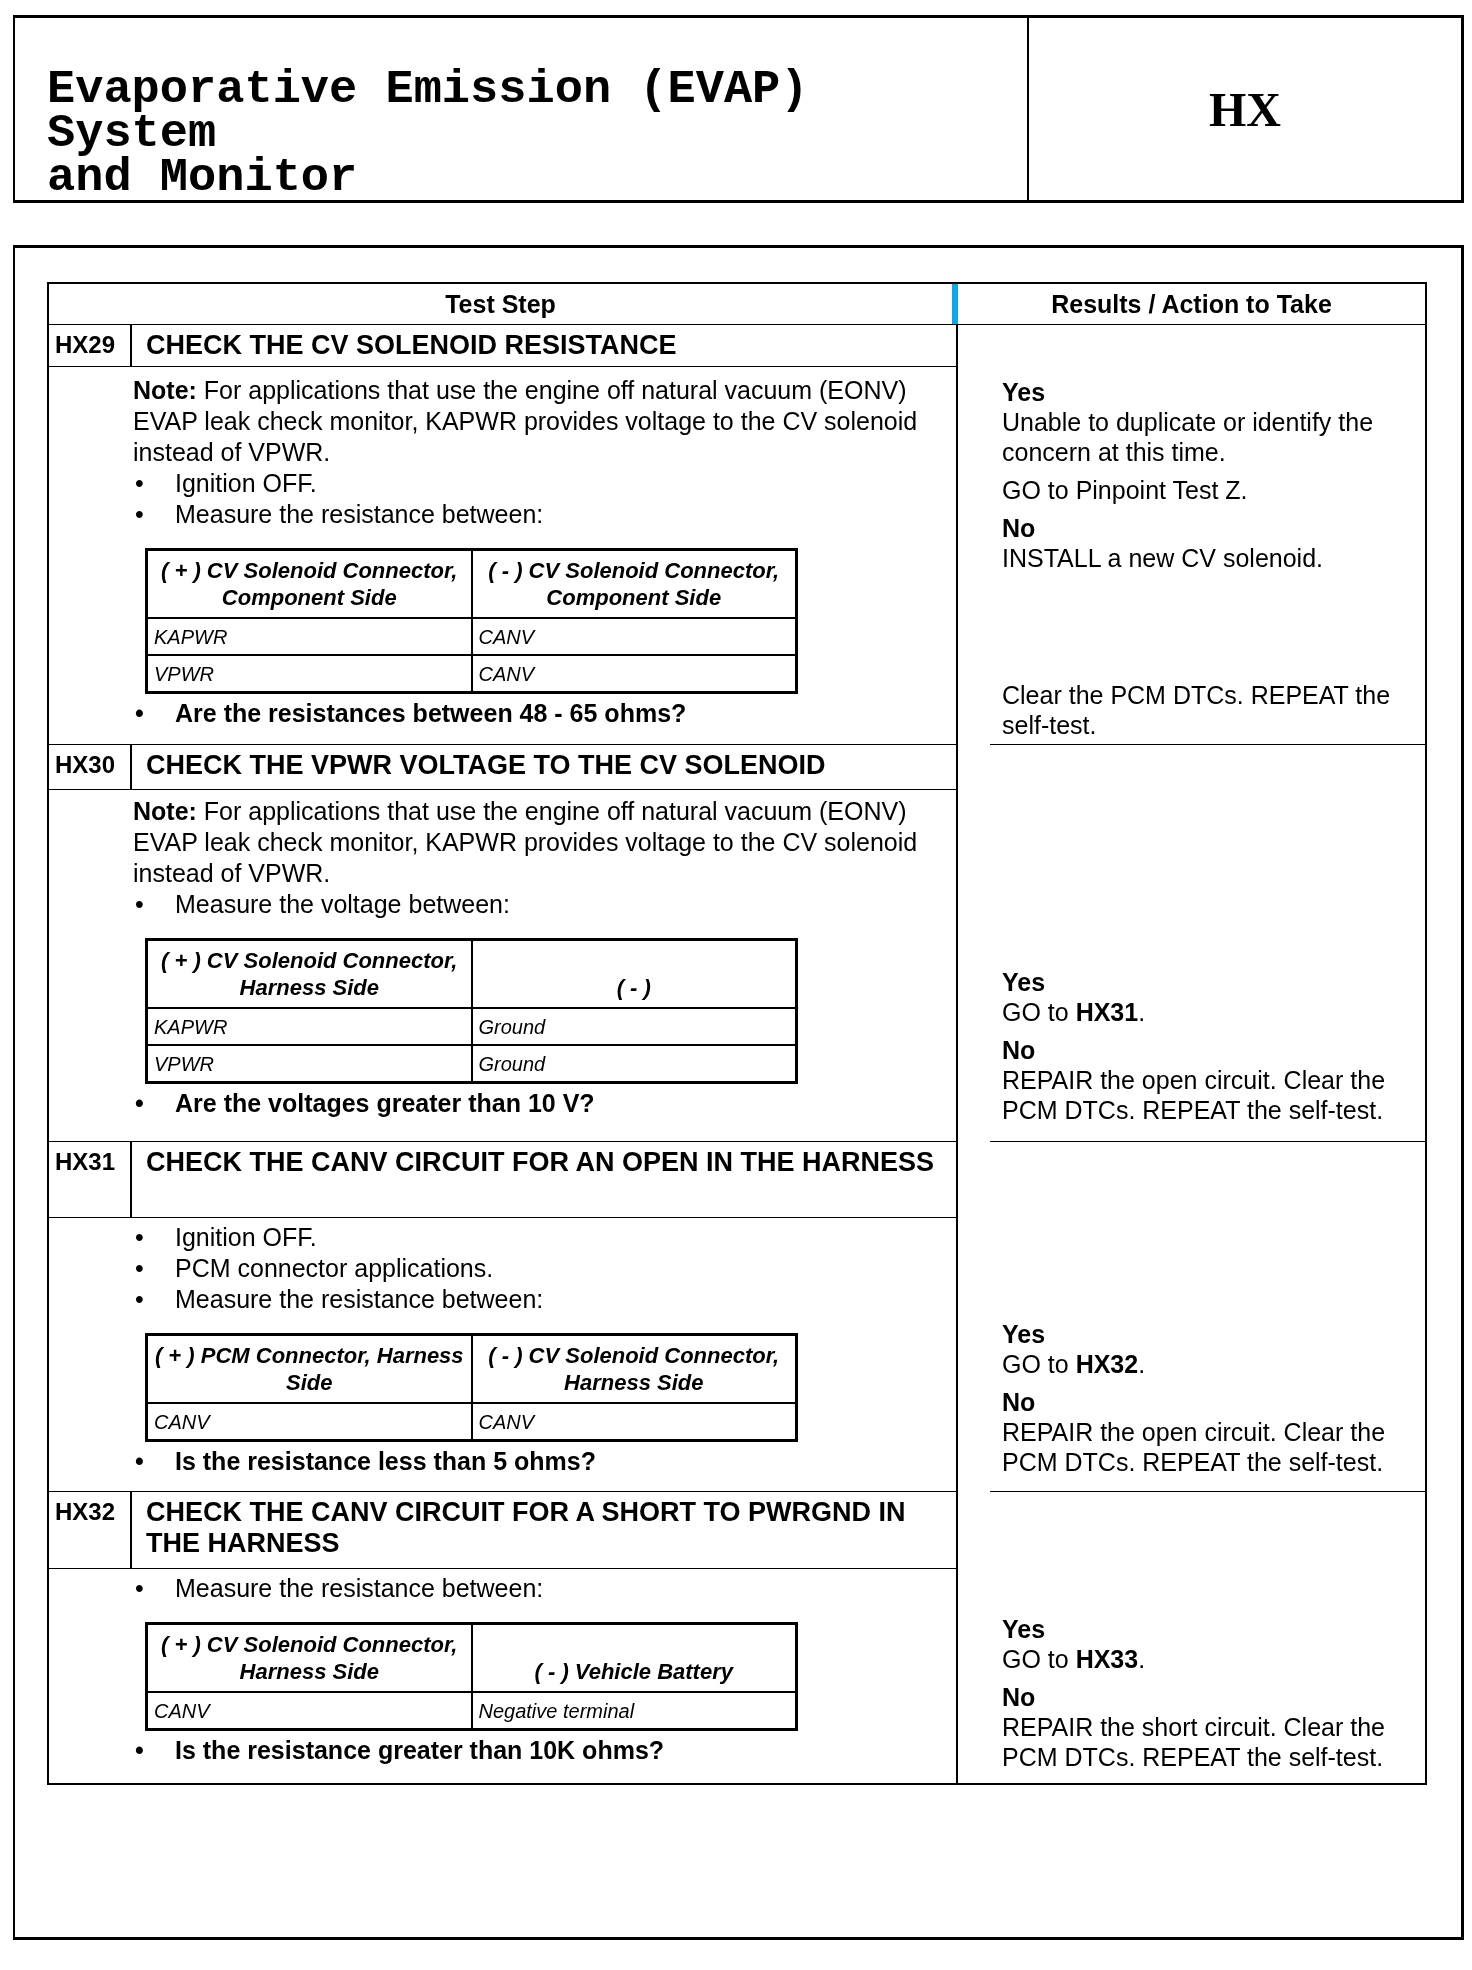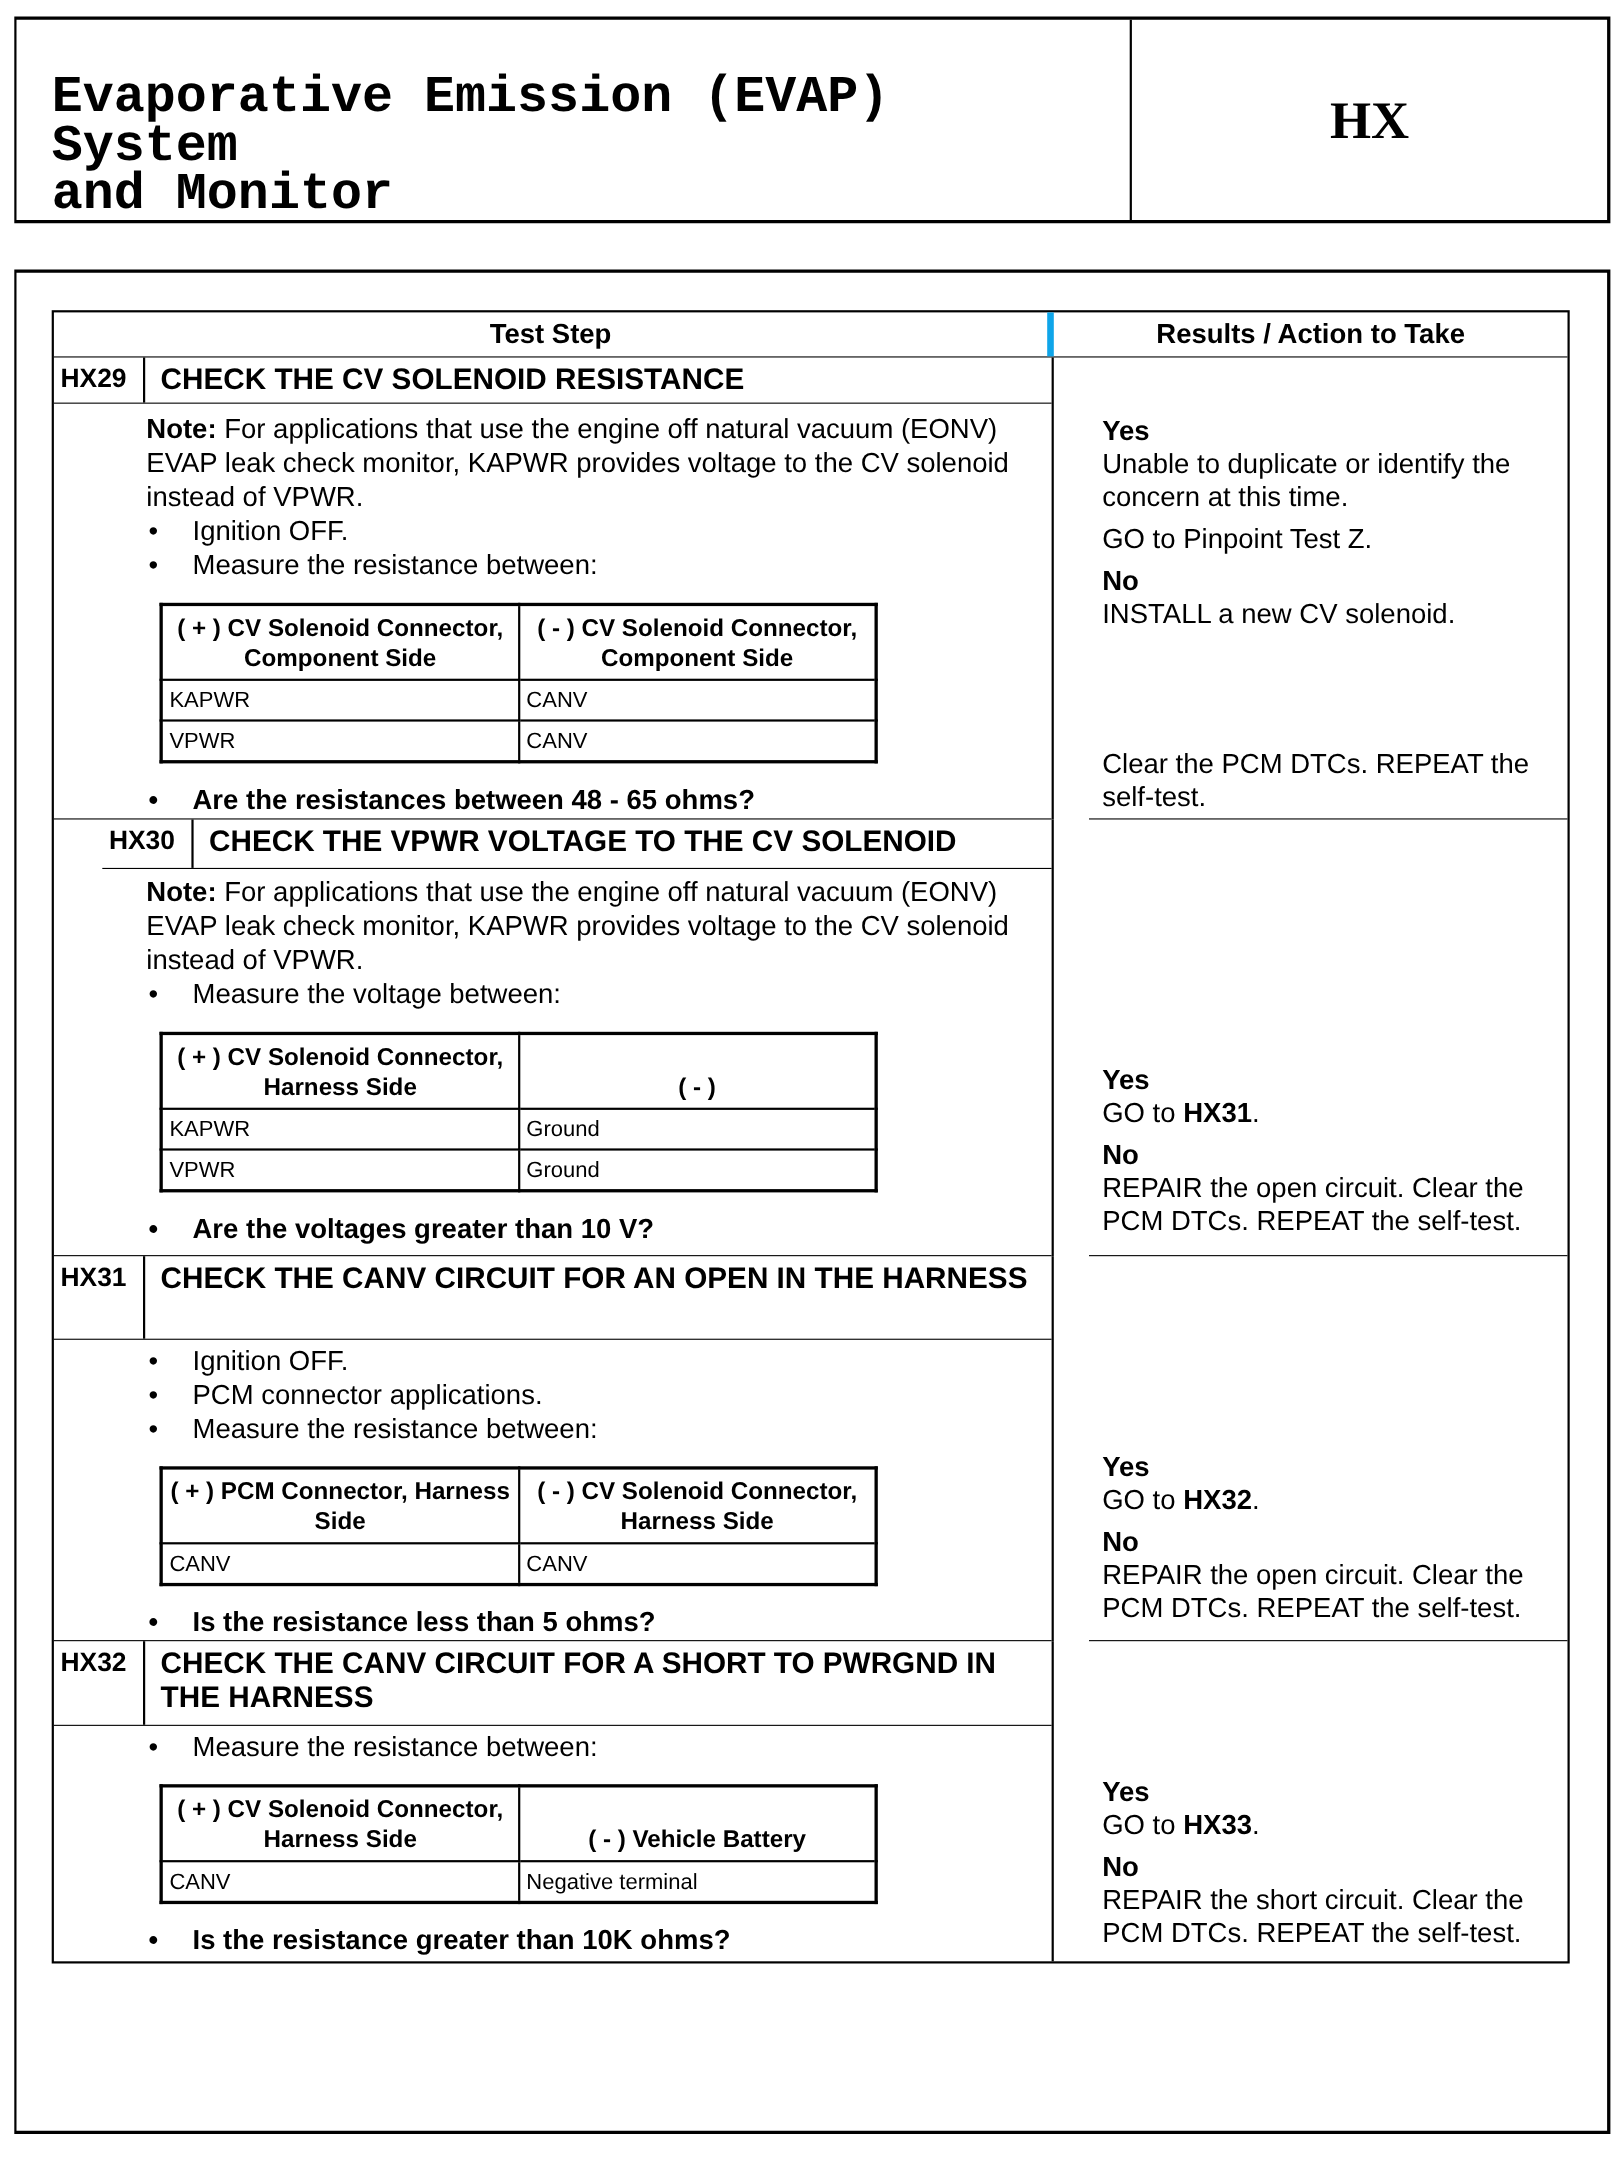--- a/index.html
+++ b/index.html
@@ -28,21 +28,21 @@
   .step-id { width: 83px; border-right: 2px solid #000; font-weight: bold; font-size: 24px; padding: 6px 4px 0 6px; }
   .step-name { flex: 1; font-weight: bold; font-size: 27px; line-height: 31px; padding: 5px 10px 5px 14px; }
   .step-body { position: relative; padding-left: 84px; font-size: 25px; line-height: 31px; border-bottom: 1.5px solid #000; }
   .step:last-child .step-body { border-bottom: none; }
 
   .note b { font-weight: bold; }
   .bullet { display: flex; }
   .bullet .dot { width: 42px; padding-left: 2px; }
   .bullet.q { font-weight: bold; }
 
-  .mtable { margin: 18px 0 18px 12px; width: 653px; border: 3px solid #000; border-collapse: collapse; }
+  .mtable { margin: 18px 0 4px 12px; width: 653px; border: 3px solid #000; border-collapse: collapse; font-style: italic; }
   .mtable td, .mtable th { border: 2px solid #000; font-size: 22px; line-height: 27px; }
   .mtable th { font-weight: bold; text-align: center; vertical-align: bottom; padding: 6px 4px 6px 4px; width: 50%; }
   .mtable td { padding: 4px 4px 2px 6px; font-size: 20px; height: 37px; }
 
   .res { position: absolute; left: 12px; right: 10px; }
   .res .lbl { font-weight: bold; }
   .res p { margin-bottom: 8px; }
   .res .gap { margin-bottom: 0; }
 </style>
 </head>
@@ -112,21 +112,21 @@
         <p>INSTALL a new CV solenoid.</p>
       </div>
       <div class="res" style="top:355px;">
         <p class="gap">Clear the PCM DTCs. REPEAT the self-test.</p>
       </div>
     </div>
   </div>
 
   <div class="step">
     <div class="step-left">
-      <div class="step-title" style="height:45px;margin-left:44px;">
+      <div class="step-title" style="height:45px;">
         <div class="step-id">HX30</div>
         <div class="step-name">CHECK THE VPWR VOLTAGE TO THE CV SOLENOID</div>
       </div>
       <div class="step-body" style="height:352px; padding-top:6px;">
         <div class="note"><b>Note:</b><span> For applications that use the engine off natural vacuum (EONV) EVAP leak check monitor, KAPWR provides voltage to the CV solenoid instead of VPWR.</span></div>
         <div class="bullet">
             <span class="dot">•</span>
             <span>Measure the voltage between:</span>
           </div>
         <table class="mtable">

